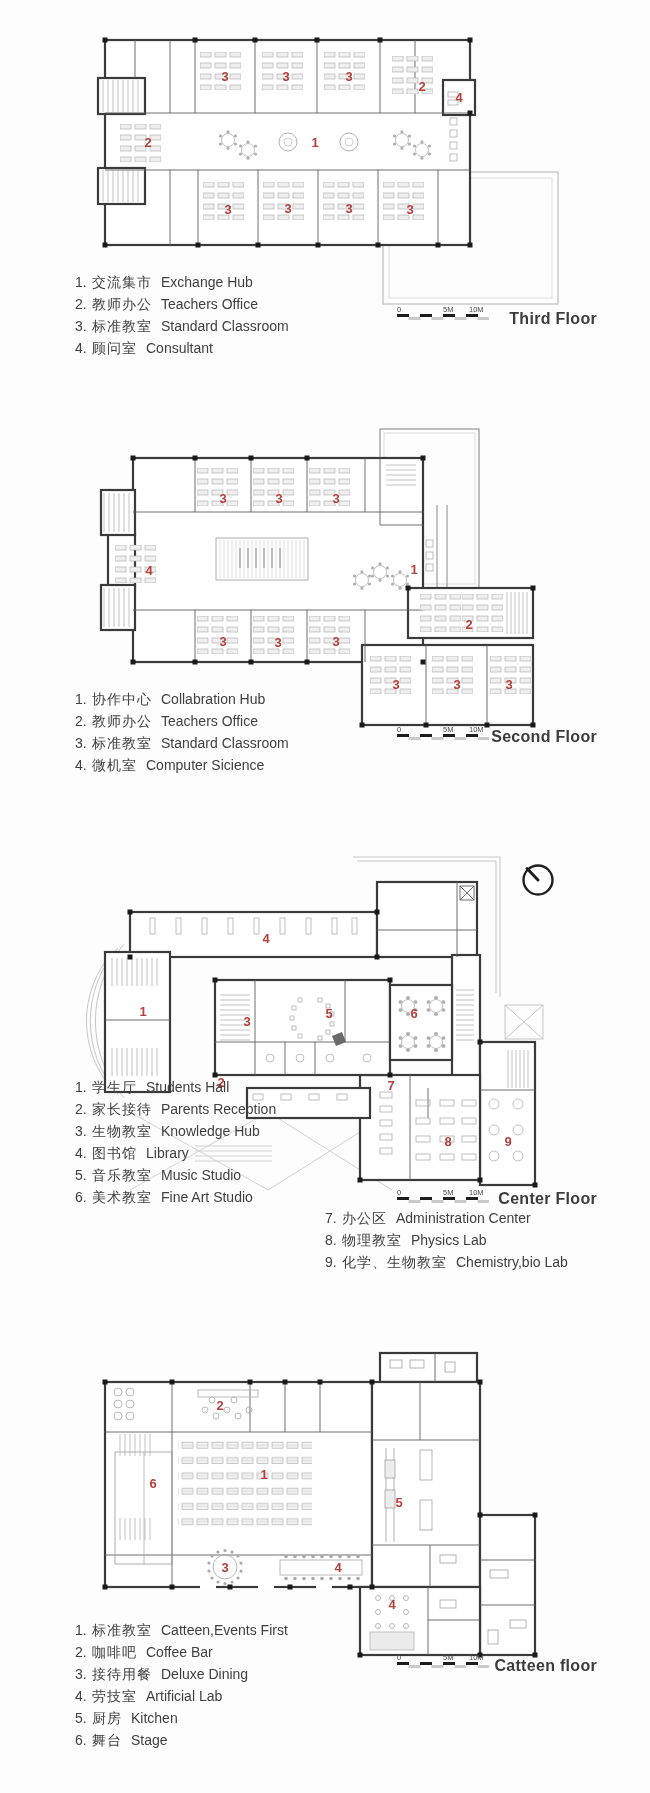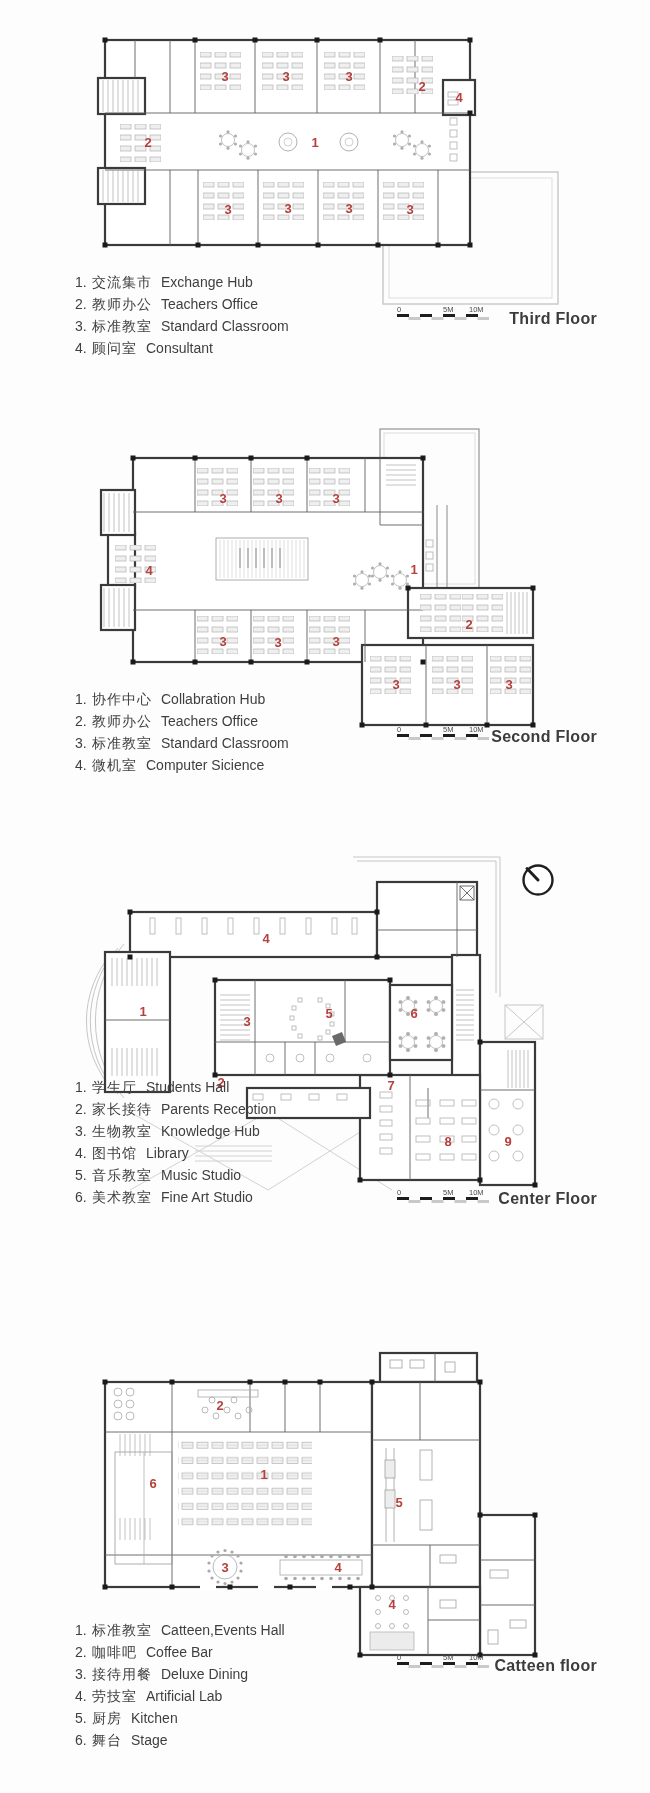--- a/index.html
+++ b/index.html
@@ -512,22 +512,27 @@
       <div class="legend-item"><span class="ln">4.</span><span class="lz">微机室</span><span class="le">Computer Sicience</span></div>
     </div>
   <div class="legend" style="left:75px;top:1076px">
       <div class="legend-item"><span class="ln">1.</span><span class="lz">学生厅</span><span class="le">Students Hall</span></div>
       <div class="legend-item"><span class="ln">2.</span><span class="lz">家长接待</span><span class="le">Parents Reception</span></div>
       <div class="legend-item"><span class="ln">3.</span><span class="lz">生物教室</span><span class="le">Knowledge Hub</span></div>
       <div class="legend-item"><span class="ln">4.</span><span class="lz">图书馆</span><span class="le">Library</span></div>
       <div class="legend-item"><span class="ln">5.</span><span class="lz">音乐教室</span><span class="le">Music Studio</span></div>
       <div class="legend-item"><span class="ln">6.</span><span class="lz">美术教室</span><span class="le">Fine Art Studio</span></div>
     </div>
+  <div class="legend" style="left:325px;top:1207px">
+      <div class="legend-item"><span class="ln">7.</span><span class="lz">办公区</span><span class="le">Administration Center</span></div>
+      <div class="legend-item"><span class="ln">8.</span><span class="lz">物理教室</span><span class="le">Physics Lab</span></div>
+      <div class="legend-item"><span class="ln">9.</span><span class="lz">化学、生物教室</span><span class="le">Chemistry,bio Lab</span></div>
+    </div>
   <div class="legend" style="left:75px;top:1619px">
-      <div class="legend-item"><span class="ln">1.</span><span class="lz">标准教室</span><span class="le">Catteen,Events Hall</span></div>
+      <div class="legend-item"><span class="ln">1.</span><span class="lz">标准教室</span><span class="le">Catteen,Events First</span></div>
       <div class="legend-item"><span class="ln">2.</span><span class="lz">咖啡吧</span><span class="le">Coffee Bar</span></div>
       <div class="legend-item"><span class="ln">3.</span><span class="lz">接待用餐</span><span class="le">Deluxe Dining</span></div>
       <div class="legend-item"><span class="ln">4.</span><span class="lz">劳技室</span><span class="le">Artificial  Lab</span></div>
       <div class="legend-item"><span class="ln">5.</span><span class="lz">厨房</span><span class="le">Kitchen</span></div>
       <div class="legend-item"><span class="ln">6.</span><span class="lz">舞台</span><span class="le">Stage</span></div>
     </div>
 
   <div class="scalebar" style="left:397px;top:306px">
     <div class="labels">
       <span class="l0">0</span>

